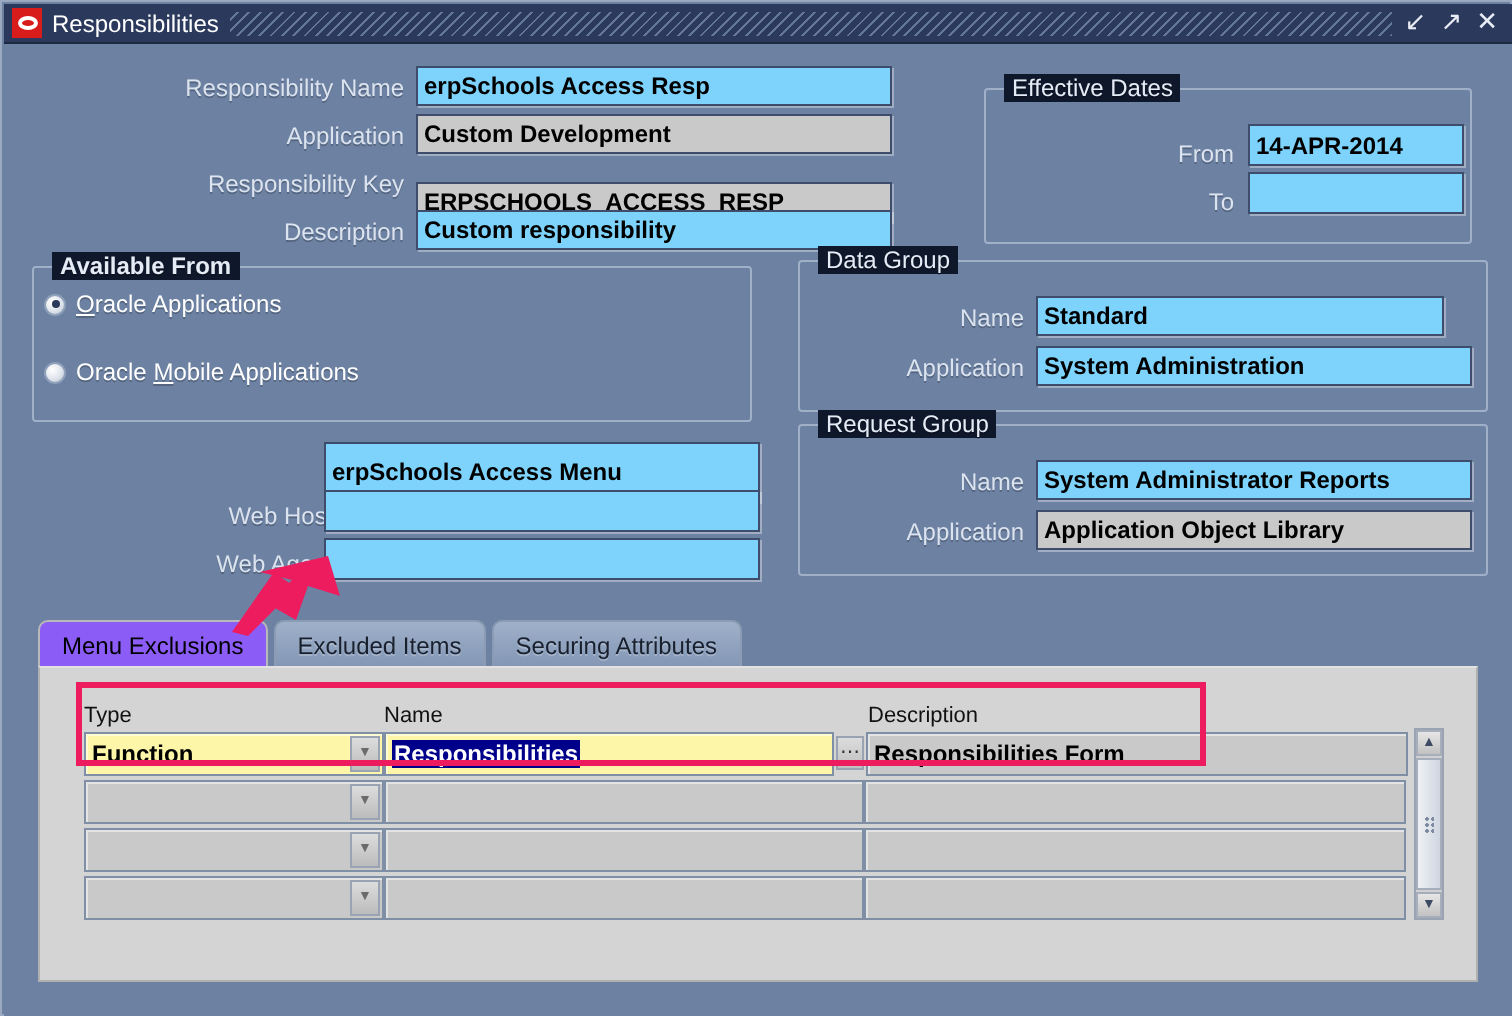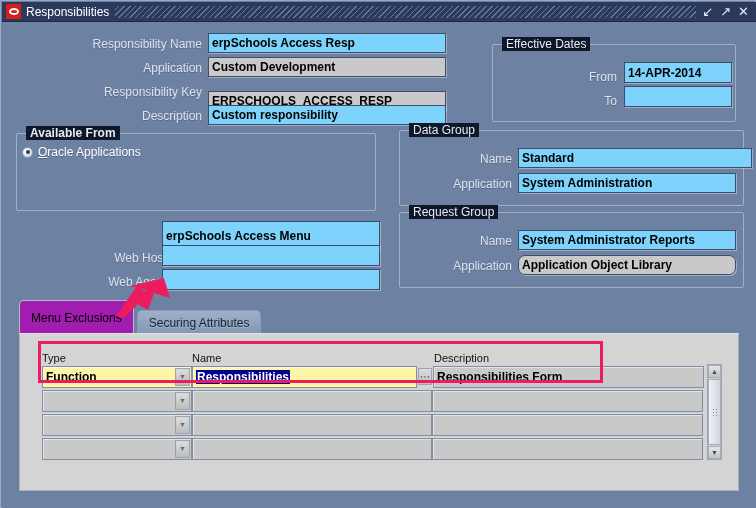--- a/index.html
+++ b/index.html
@@ -128,23 +128,23 @@
     border: 1px solid #8b9bb4;
     border-bottom: none;
     border-radius: 5px 5px 0 0;
     background: linear-gradient(#9fb0c9, #8296b4);
     color: #18202e;
     text-shadow: 0 1px 0 rgba(255,255,255,.22);
     white-space: nowrap;
     cursor: default;
   }
   .tab.active {
-    background: #a21caf;
+    background: #8b5cf6;
     color: #000;
-    height: 34px;
+    height: 24px;
     border-color: #b9b9b9;
     text-shadow: none;
   }
   .tab-panel {
     position: absolute; left: 17px; top: 311px; width: 720px; height: 158px;
     background: #d4d4d4;
     border: 1px solid #b0b0b0;
     border-top: 1px solid #e2e2e2;
   }
 
@@ -264,46 +264,51 @@
 
       <div class="group bold" style="left:14px; top:111px; width:360px; height:78px;padding-left:10px;">
         <div class="gtitle">Available From</div>
       </div>
       <div class="radio-row" style="left:20px; top:123px;">
         <span class="radio">
             <span class="dot"></span>
           </span>
         <span><span class="mn">O</span><span>racle Applications</span></span>
       </div>
+      <div class="radio-row" style="left:20px; top:157px;">
+        <span class="radio"></span>
+        <span><span>Oracle </span><span class="mn">M</span><span>obile Applications</span></span>
+      </div>
 
       <div class="group" style="left:397px; top:108px; width:345px; height:76px;">
         <div class="gtitle">Data Group</div>
       </div>
       <div class="lbl" style="left:410px; top:130px; width:100px;">Name</div>
-      <div class="fld" style="left:516px; top:126px; width:234px; height:20px;text-align:right;">Standard</div>
+      <div class="fld" style="left:516px; top:126px; width:204px; height:20px;text-align:right;">Standard</div>
       <div class="lbl" style="left:410px; top:155px; width:100px;">Application</div>
       <div class="fld" style="left:516px; top:151px; width:218px; height:20px;">System Administration</div>
 
       <div class="lbl" style="left:40px; top:205px; width:160px;">Menu</div>
       <div class="fld" style="left:160px; top:199px; width:218px; height:30px;">erpSchools Access Menu</div>
       <div class="lbl" style="left:40px; top:229px; width:160px;">Web Host Name</div>
       <div class="fld" style="left:160px; top:223px; width:218px; height:21px;"></div>
       <div class="lbl" style="left:40px; top:253px; width:160px;">Web Agent Name</div>
       <div class="fld" style="left:160px; top:247px; width:218px; height:21px;"></div>
 
       <div class="group" style="left:397px; top:190px; width:345px; height:76px;">
         <div class="gtitle">Request Group</div>
       </div>
       <div class="lbl" style="left:410px; top:212px; width:100px;">Name</div>
       <div class="fld" style="left:516px; top:208px; width:218px; height:20px;">System Administrator Reports</div>
       <div class="lbl" style="left:410px; top:237px; width:100px;">Application</div>
-      <div class="fld ro" style="left:516px; top:233px; width:218px; height:20px;border-radius:7px;">Application Object Library</div>
+      <div class="fld ro" style="left:516px; top:233px; width:218px; height:20px;">Application Object Library</div>
 
       <div class="tabs">
         <div class="tab active">Menu Exclusions</div>
+        <div class="tab">Excluded Items</div>
         <div class="tab">Securing Attributes</div>
       </div>
 
       <div class="tab-panel">
         <div class="grid">
 
           <div class="grid-head">
             <div class="hcell" style="width:150px;">Type</div>
             <div class="hcell" style="width:242px;">Name</div>
             <div class="hcell" style="width:273px;">Description</div>

